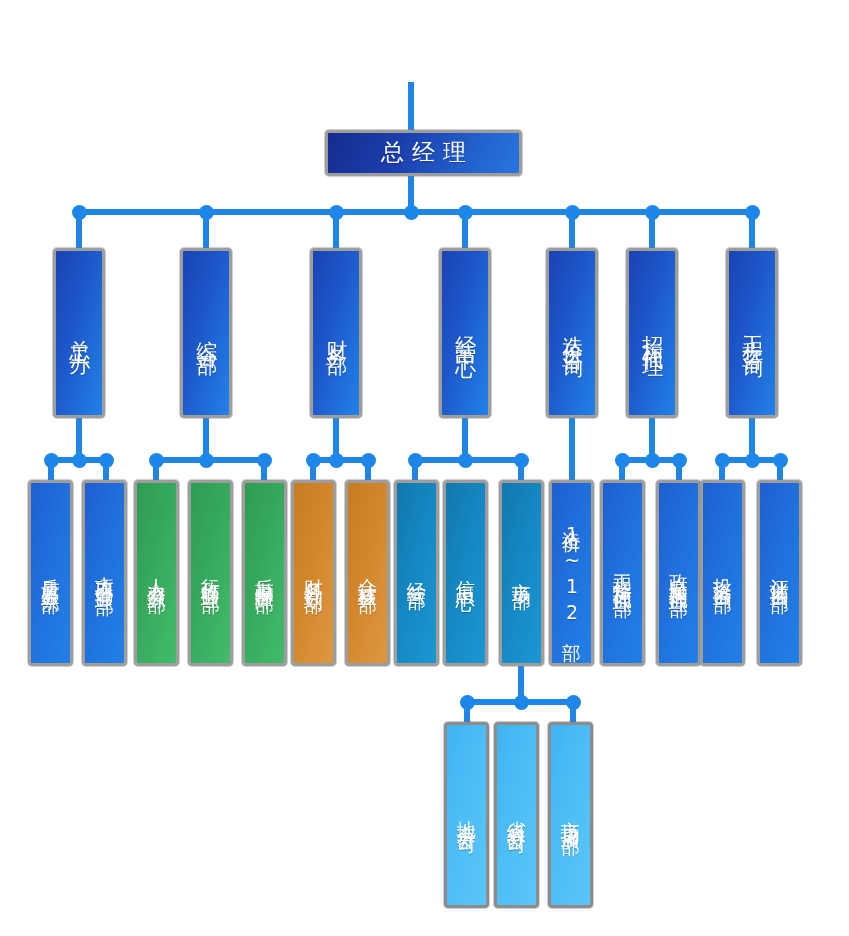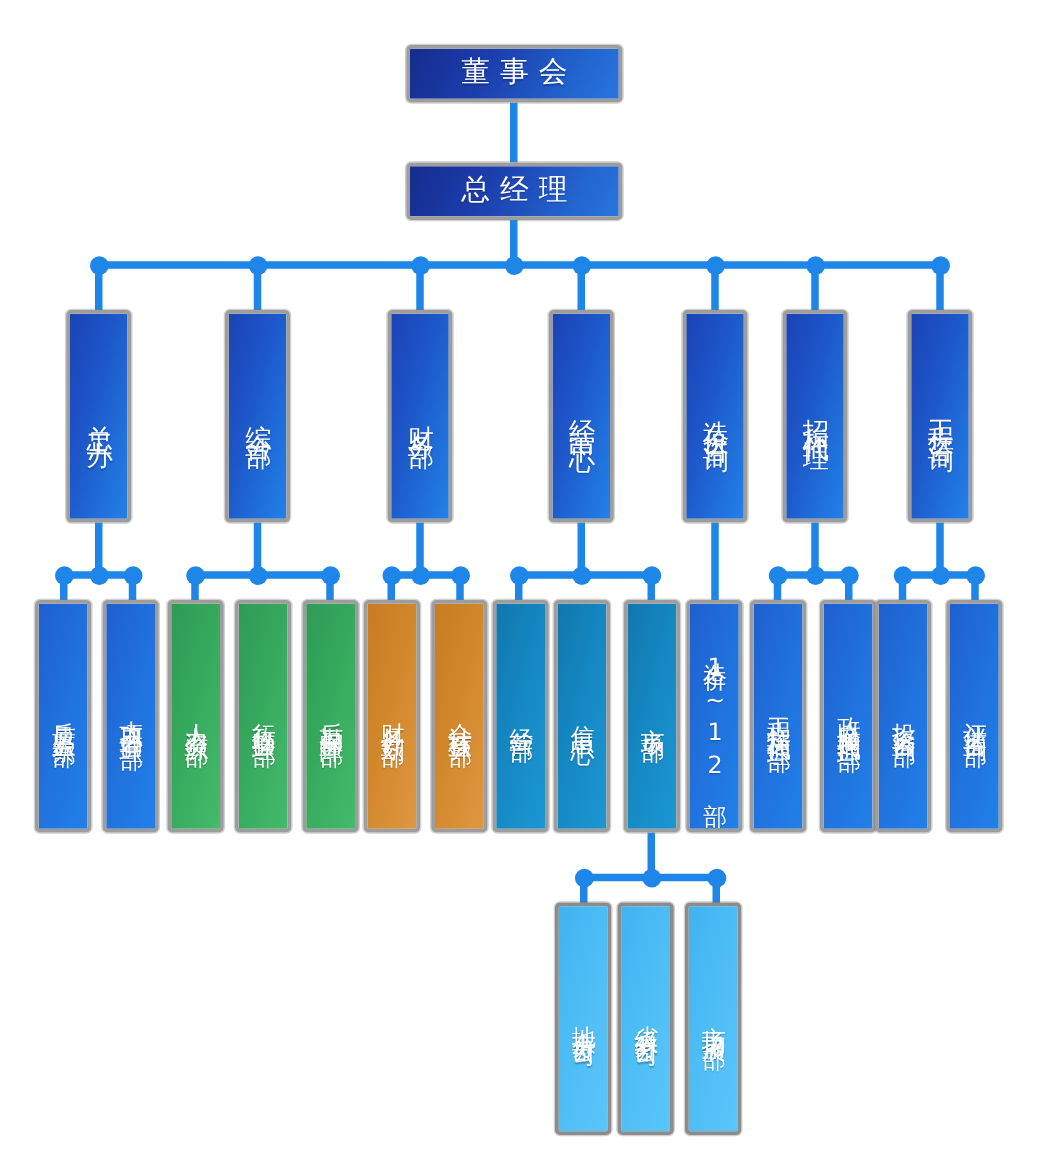--- a/index.html
+++ b/index.html
@@ -95,27 +95,24 @@
   .sky {
     background: linear-gradient(105deg,#3fb3f0 0%, #4dbdf6 45%, #5ac6fa 100%);
   }
   .node.sky { border-color: #8c8c8c; }
 </style>
 </head>
 <body>
 
 <div id="chart">
 
-  <div class="node horiz navy" style="left:325px; top:36px; width:173px; height:46px;">
-    <span class="label">董事会</span>
-  </div>
 
   <div class="conn-v" style="left:408px; top:82px; width:6px; height:48px;"></div>
 
-  <div class="node horiz navy" style="left:325px; top:130px; width:173px; height:46px;">
+  <div class="node horiz navy" style="left:325px; top:130px; width:197px; height:46px;">
     <span class="label">总经理</span>
   </div>
 
   <div class="conn-v" style="left:408px; top:176px; width:6px; height:40px;"></div>
   <div class="conn-h" style="left:79px; top:209px; width:674px; height:6px;"></div>
 
   <div class="conn-dot" style="left:72px;  top:205px;"></div>
   <div class="conn-v" style="left:76px;  top:212px; height:38px;"></div>
 
   <div class="conn-dot" style="left:199px; top:205px;"></div>

